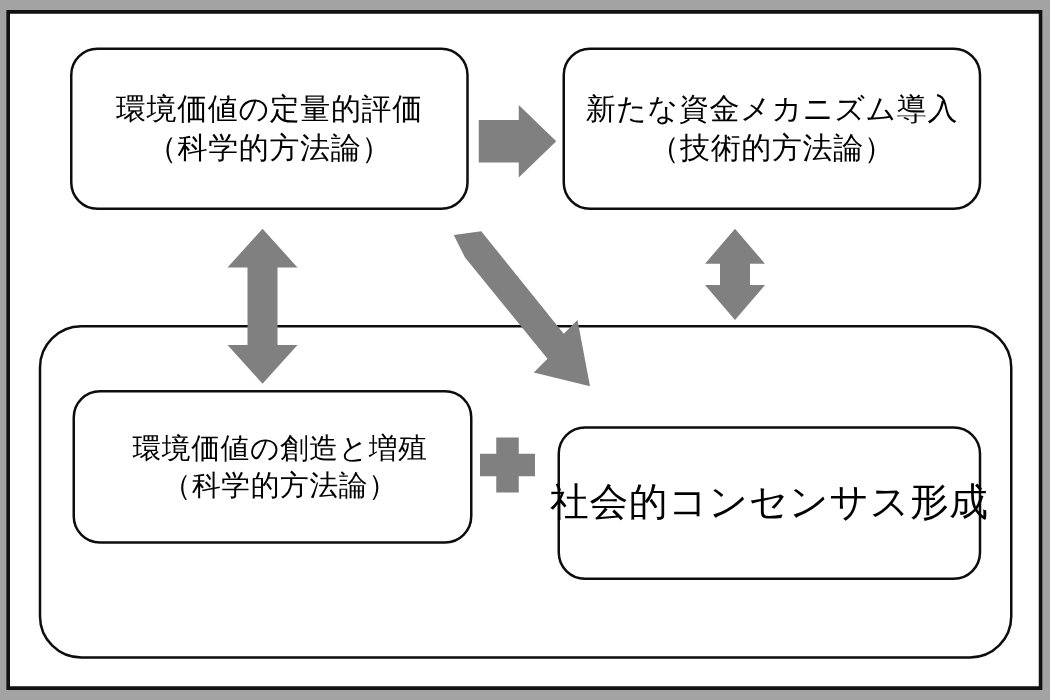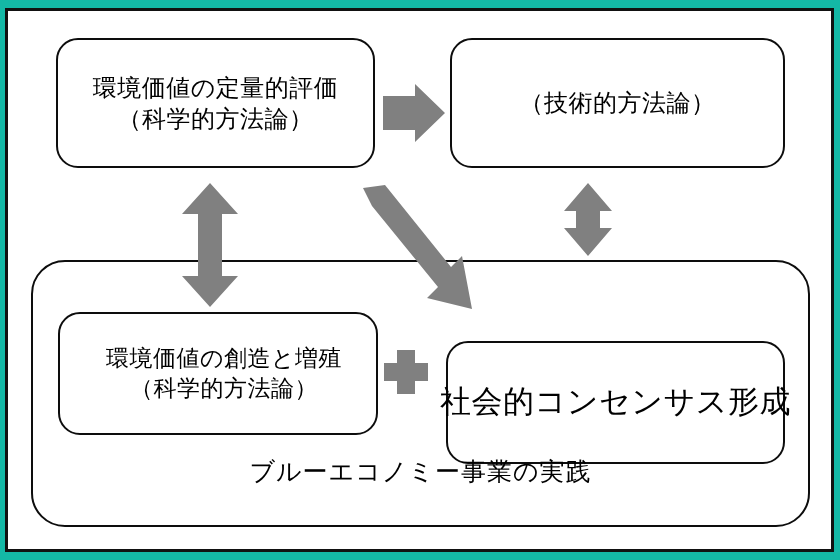--- a/index.html
+++ b/index.html
@@ -7,21 +7,21 @@
     padding: 0;
     background: #ffffff;
   }
   body {
     font-family: "Liberation Sans", "DejaVu Sans", sans-serif;
   }
   #canvas {
     position: relative;
     width: 840px;
     height: 560px;
-    background: #14b8a6;
+    background: #a3a3a3;
     overflow: hidden;
   }
   
   .outer-frame {
     position: absolute;
     left: 5px;
     top: 8px;
     width: 829px;
     height: 544px;
     border: 3px solid #111111;
@@ -122,35 +122,35 @@
 <div id="canvas">
 
   <div class="outer-frame"></div>
 
   <div class="node" id="node-quant">
     <span class="line1">環境価値の定量的評価</span>
     <span class="line2">（科学的方法論）</span>
   </div>
 
   <div class="node" id="node-finance">
+    <span class="line1">新たな資金メカニズム導入</span>
     <span class="line2">（技術的方法論）</span>
   </div>
 
   <div class="practice-container"></div>
 
   <div class="node" id="node-creation">
     <span class="line1">環境価値の創造と増殖</span>
     <span class="line2">（科学的方法論）</span>
   </div>
 
   <div class="node" id="node-consensus">
     <span class="line1">社会的コンセンサス形成</span>
   </div>
 
-  <div class="practice-caption">ブルーエコノミー事業の実践</div>
 
   <div class="arrow-layer">
     <svg width="840" height="560" viewBox="0 0 840 560" xmlns="http://www.w3.org/2000/svg">
 
       <polygon fill="#808080" points="383,96 415,96 415,84 445,113 415,142 415,130 383,130"></polygon>
 
       <polygon fill="#808080" points="210,183 238,214 222,214 222,276 238,276 210,307 182,276 198,276 198,214 182,214"></polygon>
 
       <polygon fill="#808080" points="588,183 612,211 600,211 600,228 612,228 588,256 564,228 576,228 576,211 564,211"></polygon>
 

